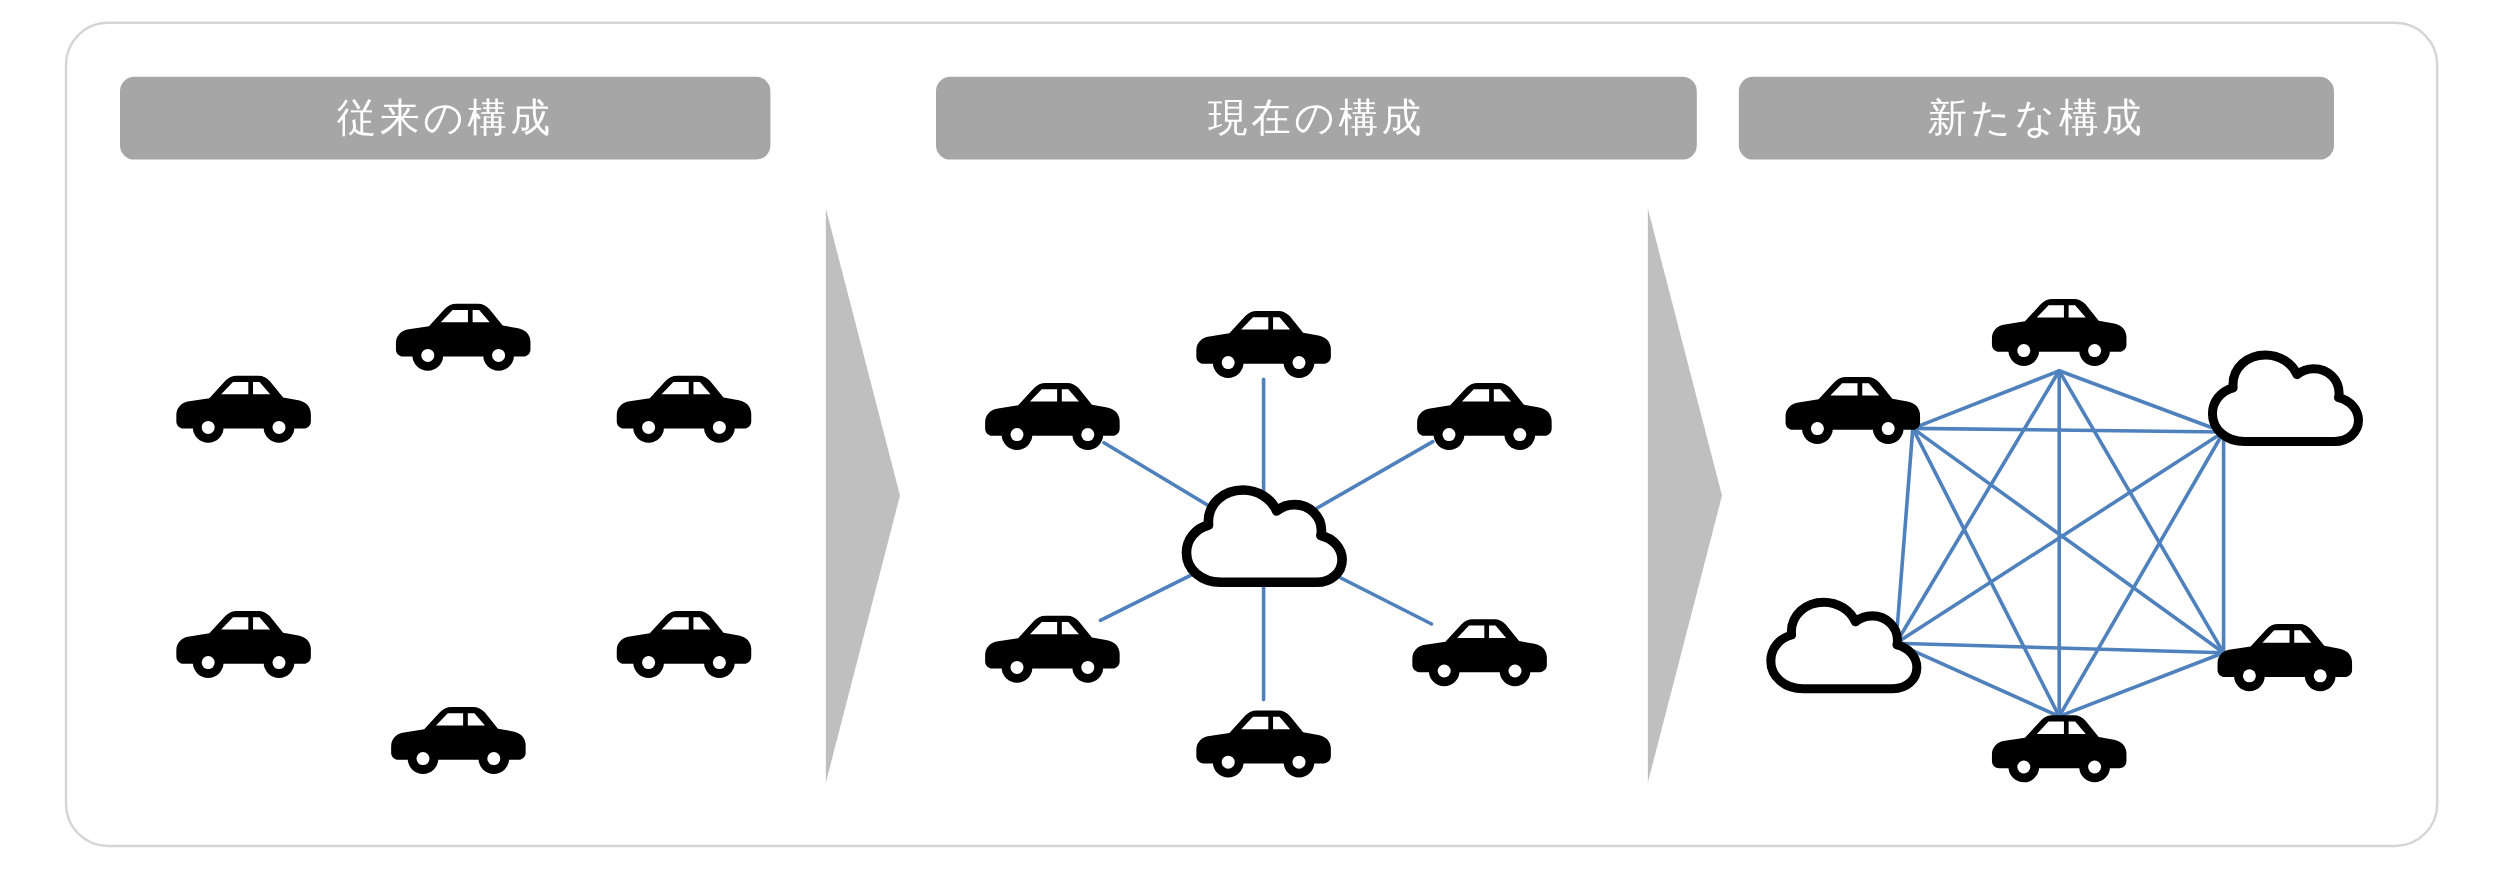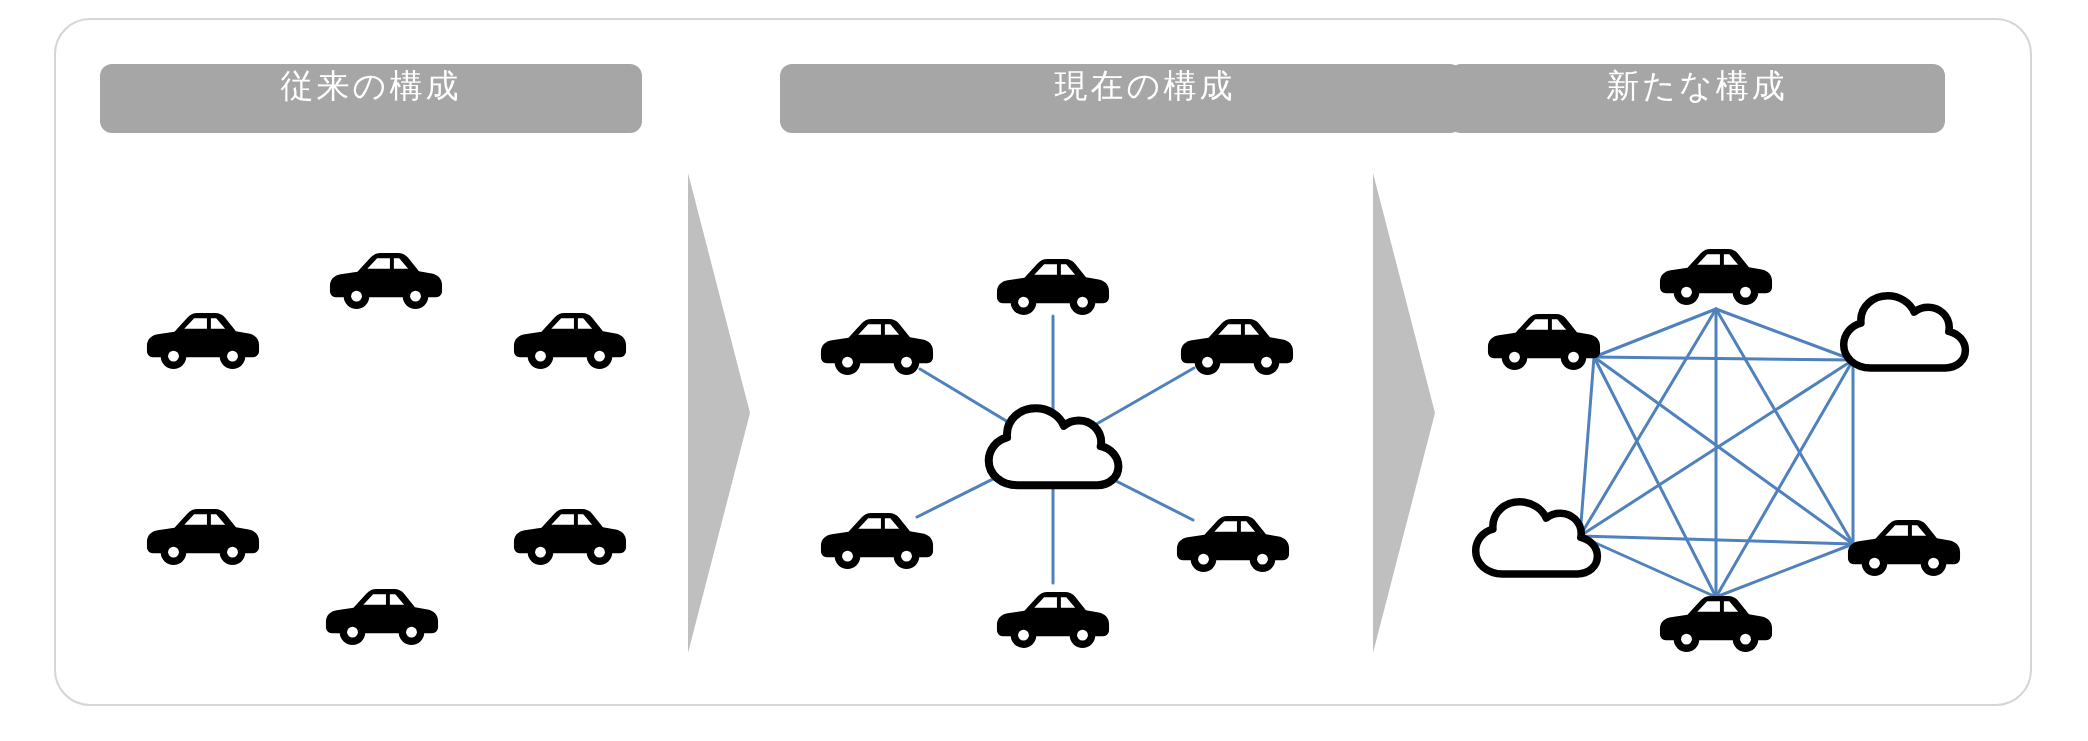--- a/index.html
+++ b/index.html
@@ -26,20 +26,21 @@
     box-sizing: border-box;
     background: #ffffff;
   }
   .panel-header {
     position: absolute;
     height: 69px;
     background: #a6a6a6;
     border-radius: 12px;
     color: #ffffff;
     display: flex;
+    align-items: center;
     justify-content: center;
     font-size: 33px;
     letter-spacing: 3px;
     font-weight: 400;
   }
   .icon {
     position: absolute;
   }
   .icon svg {
     display: block;
@@ -122,21 +123,21 @@
     <line x1="1853" y1="544" x2="1580" y2="536"></line>
     <line x1="1853" y1="544" x2="1594" y2="357"></line>
     <line x1="1716" y1="597" x2="1580" y2="536"></line>
     <line x1="1716" y1="597" x2="1594" y2="357"></line>
     <line x1="1580" y1="536" x2="1594" y2="357"></line>
   </svg>
 
   <div class="panel-header" style="left:100px; top:64px; width:542px;">
     <span>従来の構成</span>
   </div>
-  <div class="panel-header" style="left:780px; top:64px; width:634px;padding-left:48px;">
+  <div class="panel-header" style="left:780px; top:64px; width:634px;">
     <span>現在の構成</span>
   </div>
   <div class="panel-header" style="left:1449px; top:64px; width:496px;">
     <span>新たな構成</span>
   </div>
 
   <div class="arrow" style="left:688px; top:173px;">
     <svg>
         <use href="#arrow-sym"></use>
       </svg>

